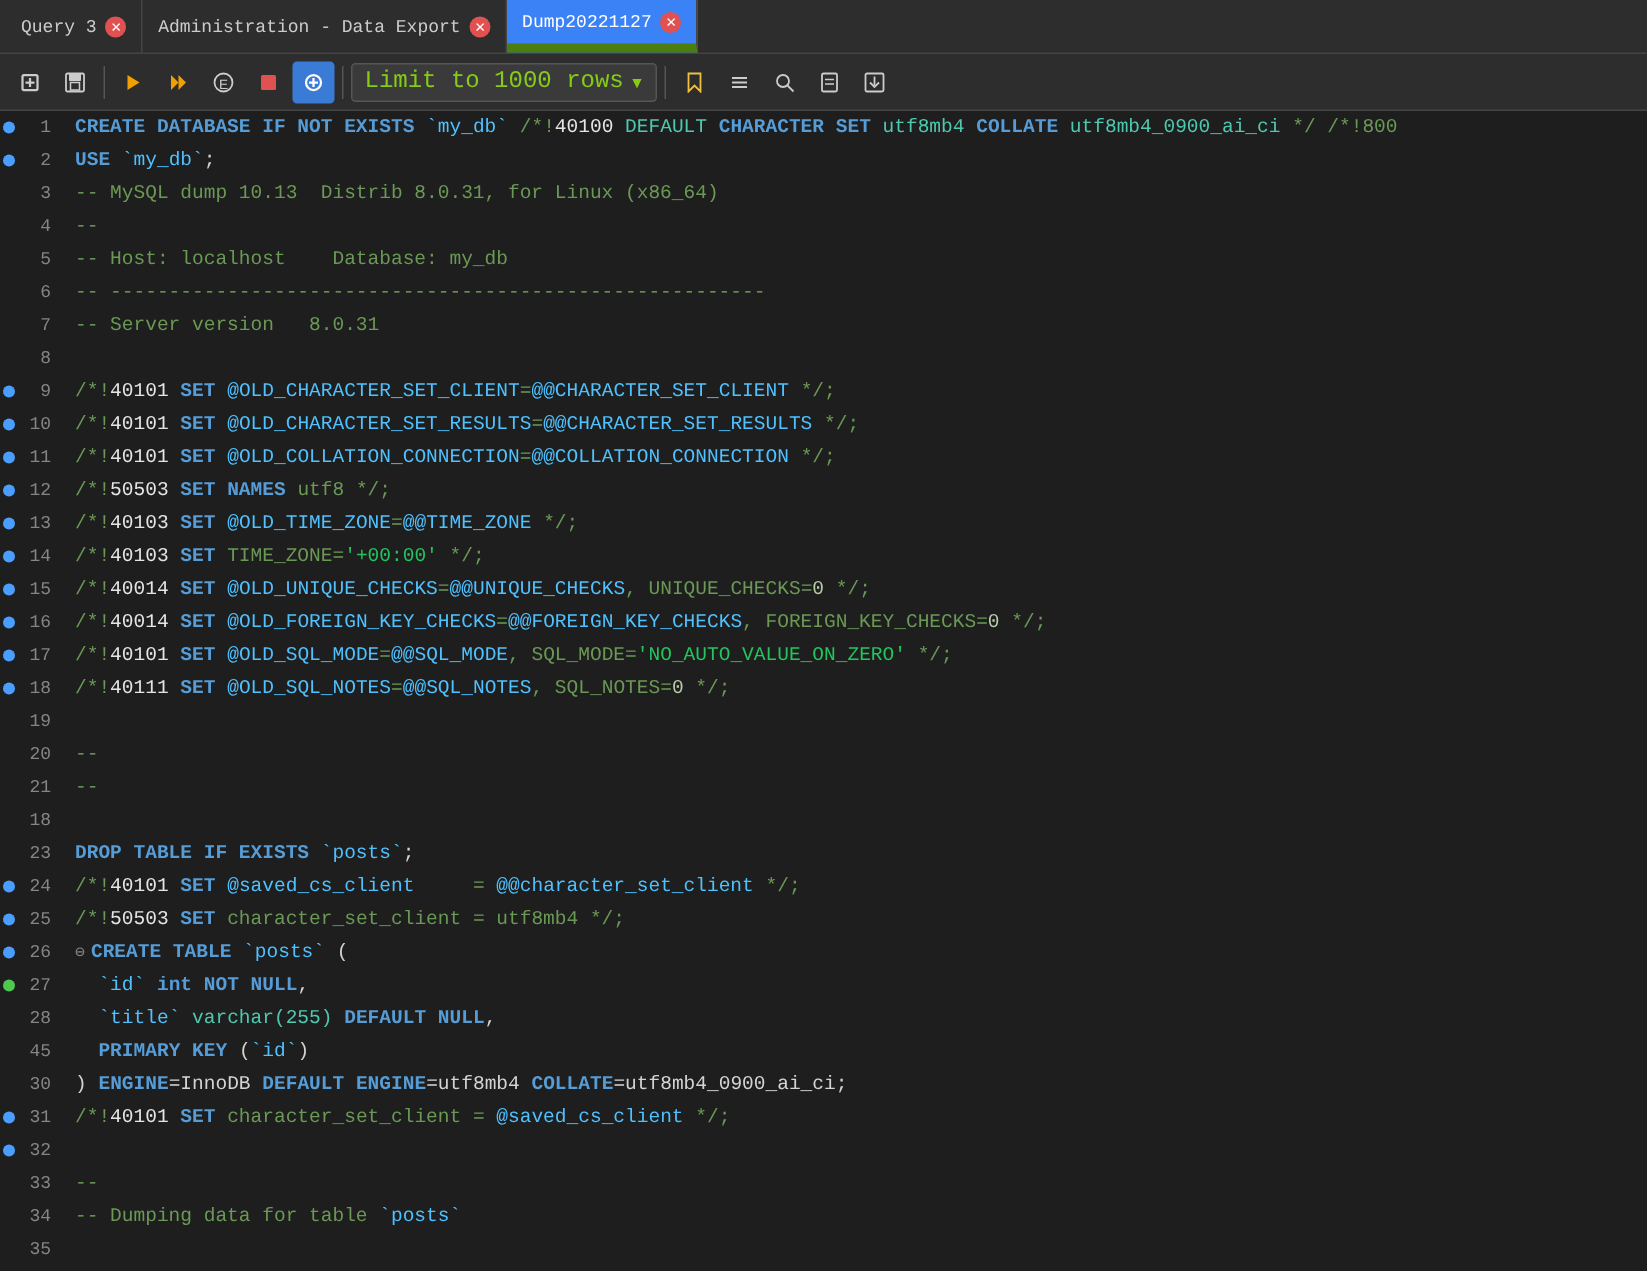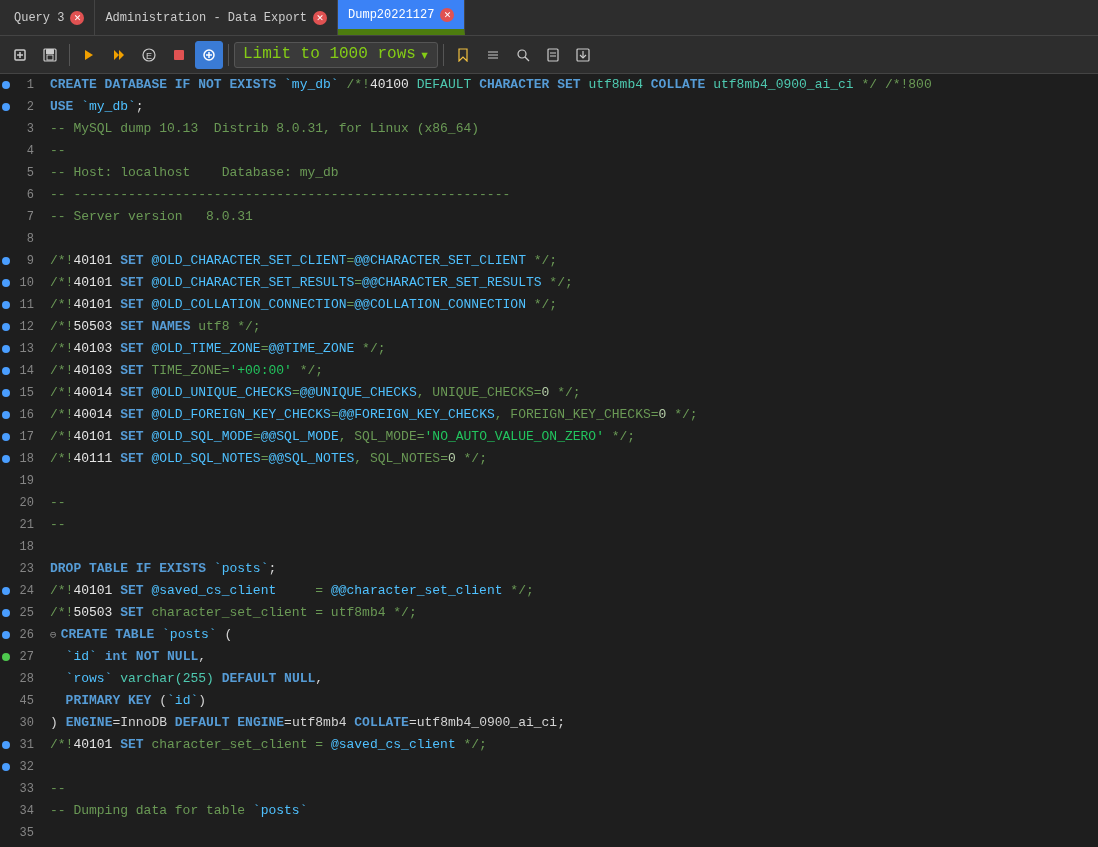--- a/index.html
+++ b/index.html
@@ -460,21 +460,21 @@
     <div class="code-line"><span class="kw">DROP TABLE IF EXISTS</span> <span class="backtick">`posts`</span><span class="punct">;</span></div>
 
     <div class="code-line"><span class="comment">/*!<span class="directive">40101</span> <span class="kw">SET</span> <span class="at-var">@saved_cs_client</span>     = <span class="at-var">@@character_set_client</span> */;</span></div>
 
     <div class="code-line"><span class="comment">/*!<span class="directive">50503</span> <span class="kw">SET</span> character_set_client = utf8mb4 */;</span></div>
 
     <div class="code-line"><span style="color:#858585;font-size:11px;margin-right:4px;">⊖</span><span class="kw">CREATE TABLE</span> <span class="backtick">`posts`</span> <span class="punct">(</span></div>
 
     <div class="code-line">  <span class="backtick">`id`</span> <span class="kw">int</span> <span class="kw">NOT NULL</span><span class="punct">,</span></div>
 
-    <div class="code-line">  <span class="backtick">`rows`</span> <span class="kw2">varchar(255)</span> <span class="kw">DEFAULT NULL</span><span class="punct">,</span></div>
+    <div class="code-line">  <span class="backtick">`title`</span> <span class="kw2">varchar(255)</span> <span class="kw">DEFAULT NULL</span><span class="punct">,</span></div>
 
     <div class="code-line">  <span class="kw">PRIMARY KEY</span> <span class="punct">(</span><span class="backtick">`id`</span><span class="punct">)</span></div>
 
     <div class="code-line"><span class="punct">)</span> <span class="kw">ENGINE</span>=InnoDB <span class="kw">DEFAULT</span> <span class="kw">ENGINE</span>=utf8mb4 <span class="kw">COLLATE</span>=utf8mb4_0900_ai_ci<span class="punct">;</span></div>
 
     <div class="code-line"><span class="comment">/*!<span class="directive">40101</span> <span class="kw">SET</span> character_set_client = <span class="at-var">@saved_cs_client</span> */;</span></div>
 
     <div class="code-line"></div>
 
     <div class="code-line"><span class="comment">--</span></div>

